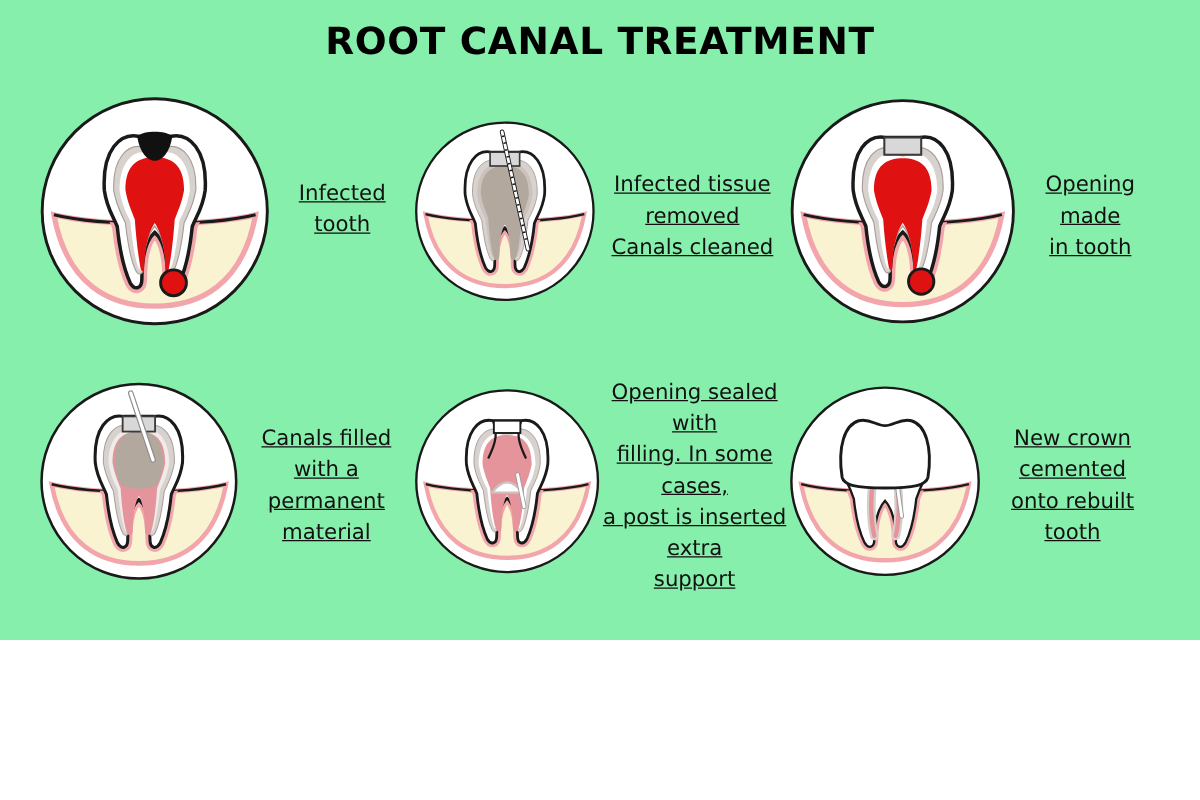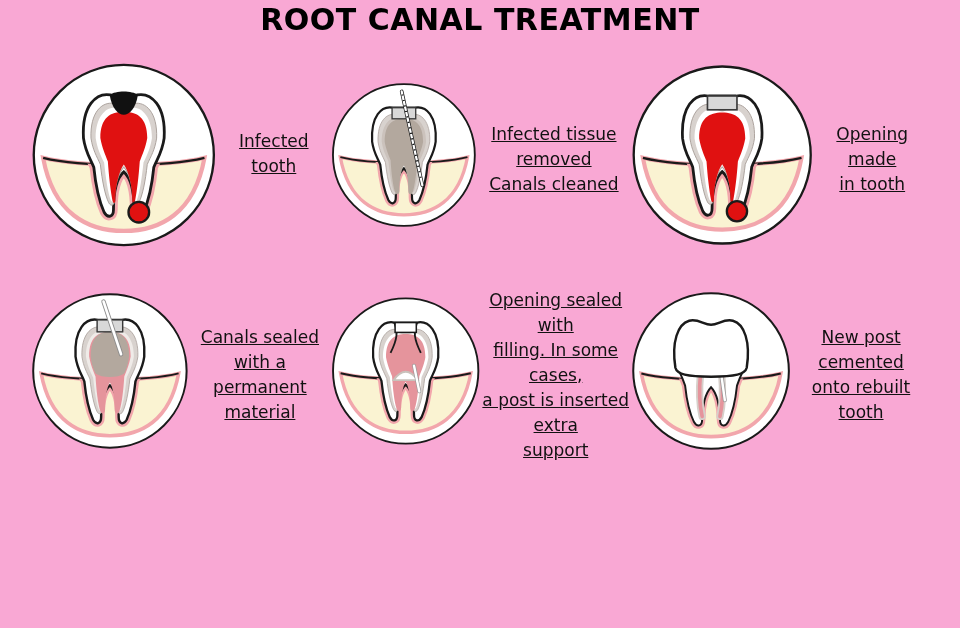--- a/index.html
+++ b/index.html
@@ -1,19 +1,19 @@
 <!DOCTYPE html>
 <html><head>
 <meta charset="utf-8">
 <style>
   html,body{margin:0;padding:0;background:#ffffff;}
   .page{
-    width:960px;height:628px;overflow:hidden;background:#f9a8d4;
+    width:960px;height:512px;overflow:hidden;background:#86efac;
     font-family:"DejaVu Sans","Liberation Sans",sans-serif;color:#111;
-    box-sizing:border-box;padding-top:2px;
+    box-sizing:border-box;padding-top:16px;
   }
   .title{
     margin:0;text-align:center;font-size:30px;font-weight:700;
     letter-spacing:0.5px;color:#000;
   }
   .grid{
     display:grid;grid-template-columns:repeat(3,300px);
     justify-content:center;margin-top:18px;row-gap:16px;
   }
   .panel{display:flex;flex-direction:row;align-items:center;text-decoration:underline;}
@@ -117,21 +117,21 @@
         <use href="#dentin" stroke="#a89e99" stroke-width="1" fill="#d8d2ce"></use>
         <use href="#inner" fill="#efebe8"></use>
         <use href="#widepulp" fill="#e5949c"></use>
         <path d="M76,82 C76,58 86,51 100,51 C114,51 124,58 124,82 C123,91 121,97 118,103 C110,109 90,109 82,103 C79,97 77,91 76,82 Z" fill="#b3a89e"></path>
         <rect x="84" y="36" width="32" height="15" stroke="#3a3a3a" stroke-width="1.8" fill="#d8d8d8"></rect>
         <g>
           <line x1="92" y1="13" x2="114" y2="79" stroke="#8d8d8d" stroke-width="5.5" stroke-linecap="round"></line>
           <line x1="92" y1="13" x2="114" y2="79" stroke="#ffffff" stroke-width="3.2" stroke-linecap="round"></line>
         </g>
       </svg>
-      <div class="caption">Canals sealed with a
+      <div class="caption">Canals filled with a
 permanent material</div>
     </div>
 
     <div class="panel row2">
       <svg width="200" height="200" viewBox="0 0 200 200">
         <circle cx="100" cy="100" r="96" fill="#ffffff" class="ink" stroke-width="2.5"></circle>
         <use href="#boneshape" stroke-width="4.5" fill="#faf3d2" stroke="#f2a6ac"></use>
         <use href="#bonetop" fill="none" class="ink" stroke-width="2.5"></use>
         <use href="#toothFlat" clip-path="url(#boneclip)" fill="none" stroke-width="9" stroke="#f2a6ac"></use>
         <use href="#toothFlat" fill="#ffffff" class="ink" stroke-width="3"></use>
@@ -165,18 +165,18 @@
           <path d="M113,103 C115,124 114,143 111,156" fill="none" stroke="#d6cfca" stroke-width="9" stroke-linecap="round"></path>
           <path d="M87,103 C85,124 86,143 89,156" fill="none" stroke-width="4.5" stroke-linecap="round" stroke="#e5949c"></path>
           <path d="M113,103 C115,124 114,143 111,156" fill="none" stroke-width="4.5" stroke-linecap="round" stroke="#e5949c"></path>
         </g>
         <g>
           <line x1="112" y1="100" x2="117" y2="136" stroke="#9a9a9a" stroke-width="5" stroke-linecap="round"></line>
           <line x1="112" y1="100" x2="117" y2="136" stroke="#ffffff" stroke-width="3" stroke-linecap="round"></line>
         </g>
         <use href="#crown6" fill="#ffffff" class="ink" stroke-width="3"></use>
       </svg>
-      <div class="caption">New post cemented
+      <div class="caption">New crown cemented
 onto rebuilt tooth</div>
     </div>
 
   </div>
 </div>
 
 </body></html>

